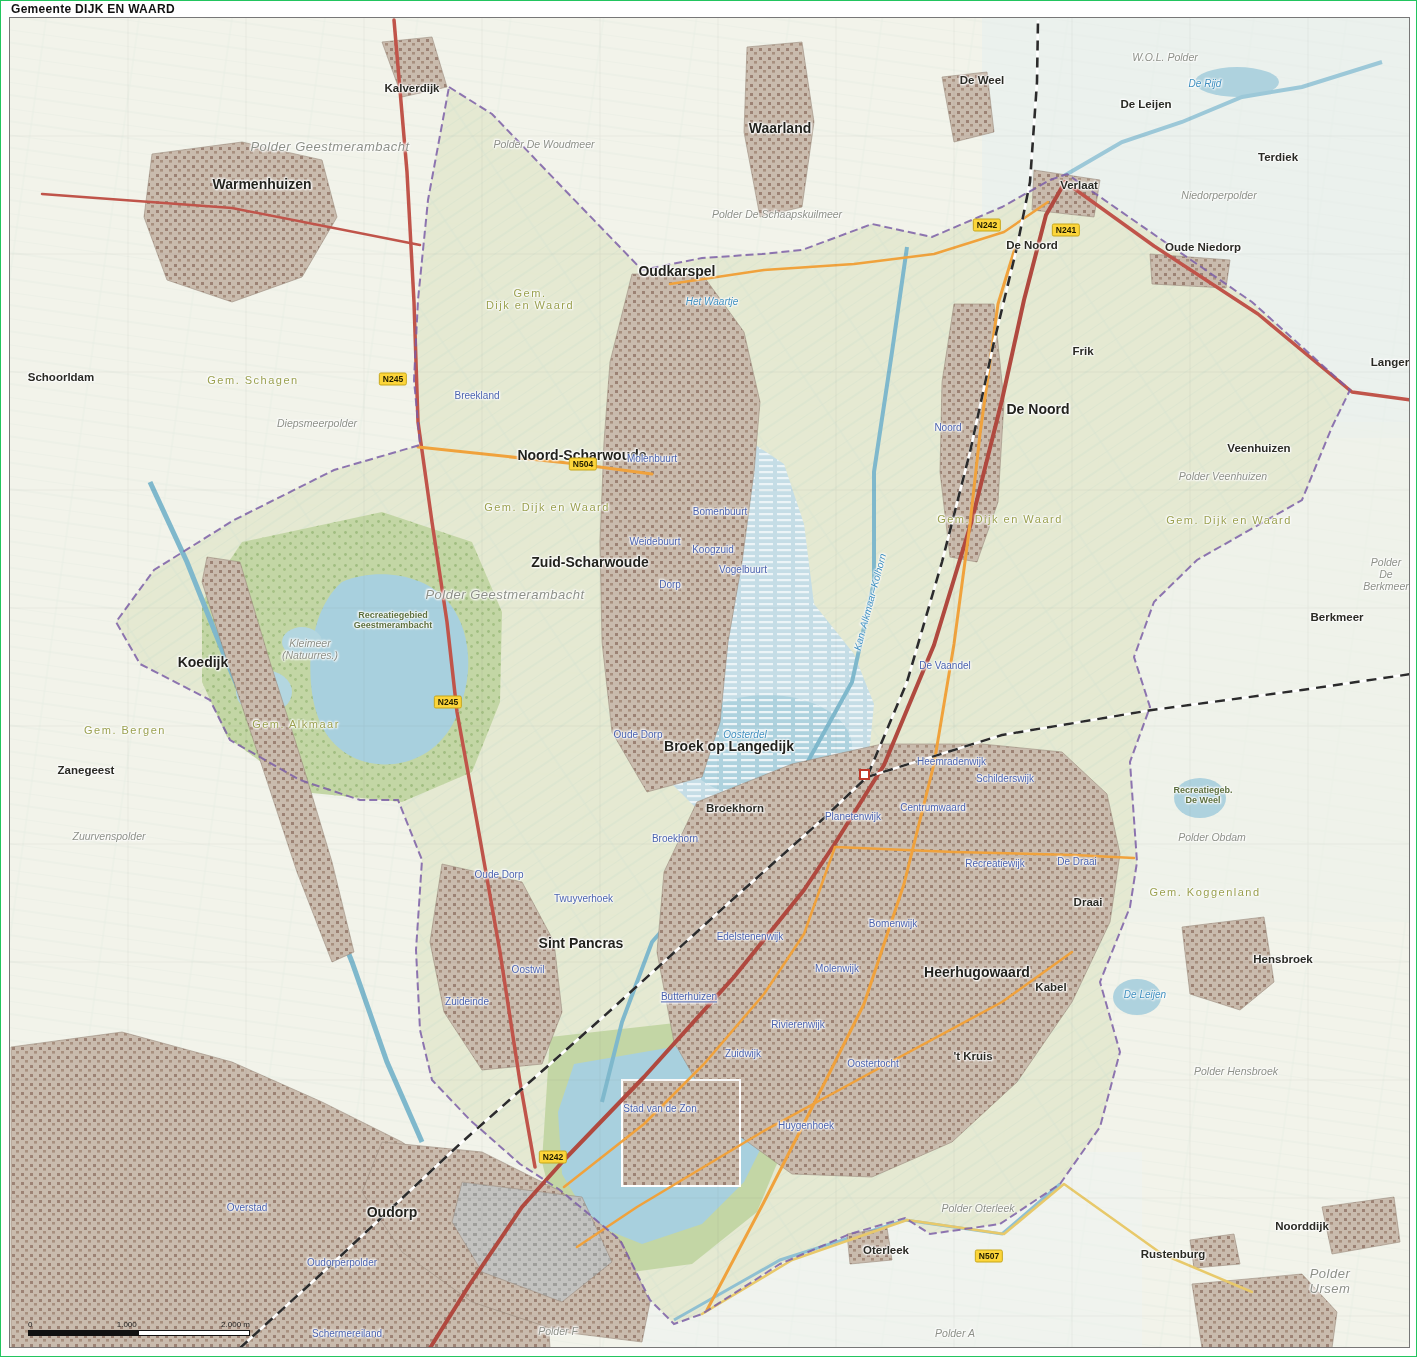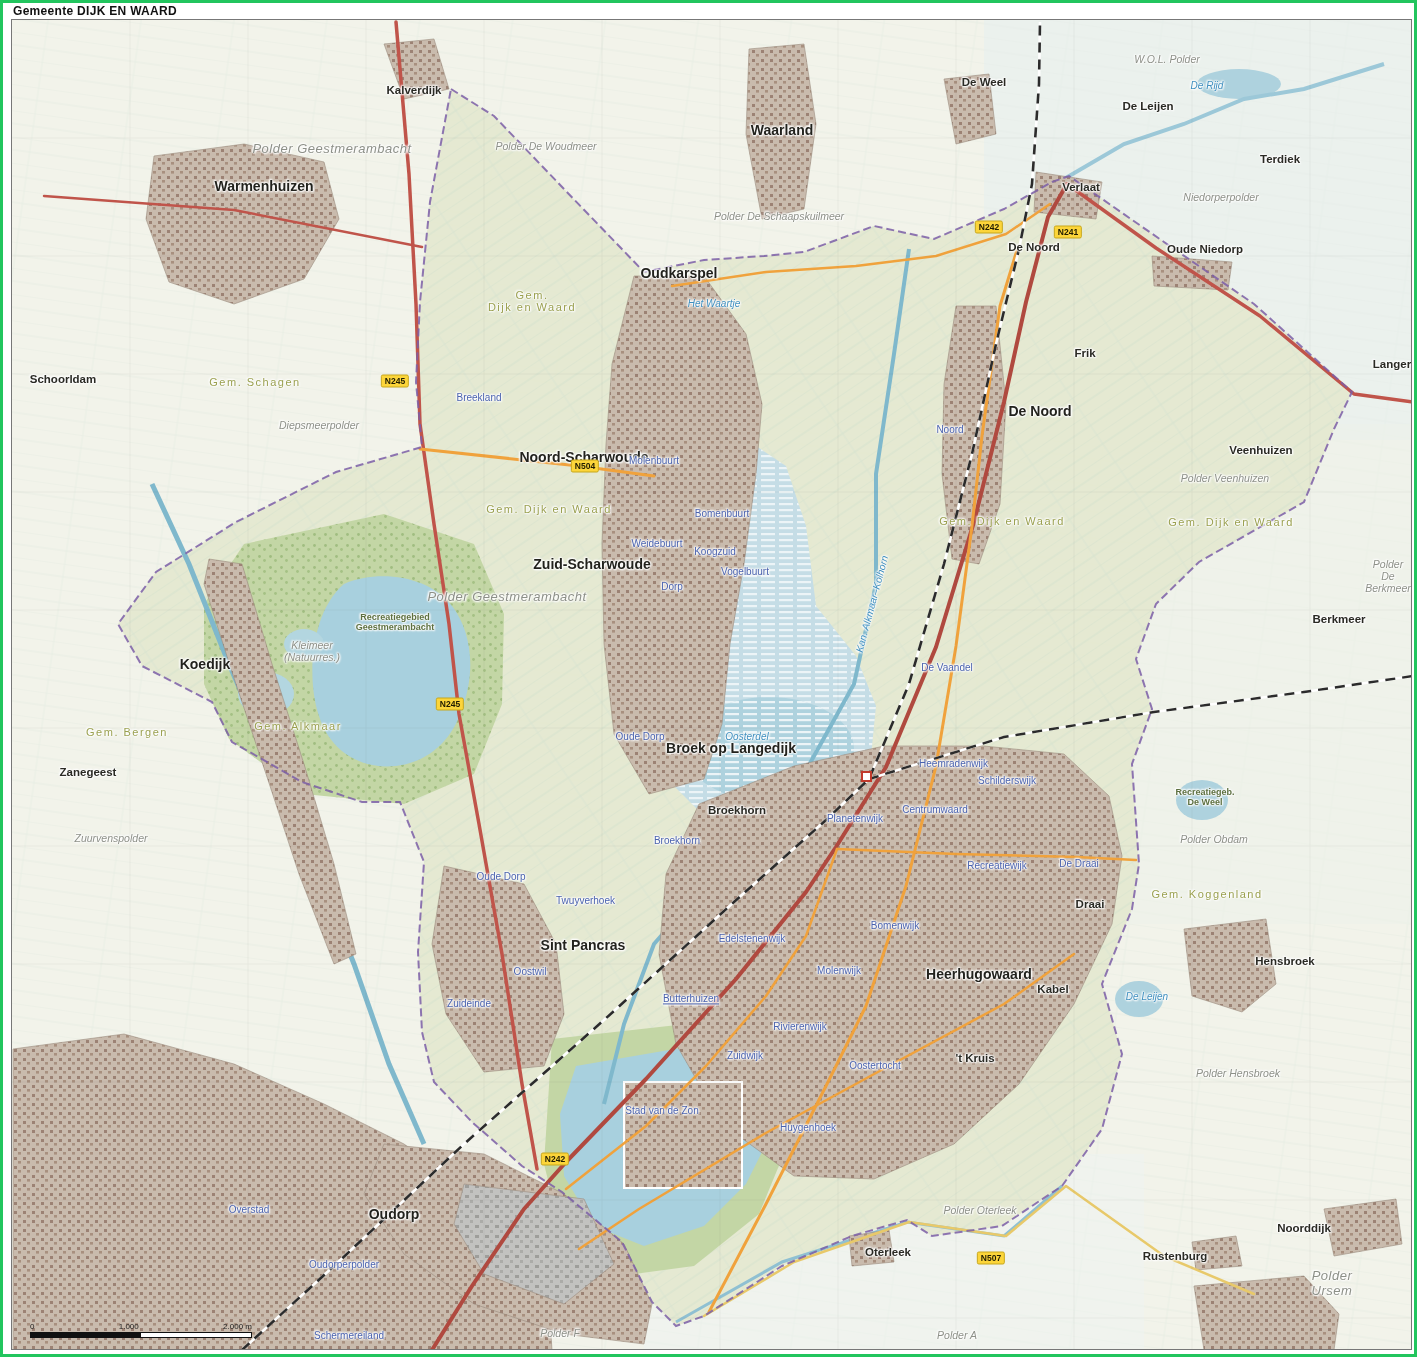--- a/index.html
+++ b/index.html
@@ -1,16 +1,16 @@
 <!DOCTYPE html>
 <html><head>
 <meta charset="utf-8">
 <style>
   html,body{margin:0;padding:0;background:#fff;}
-  #page{position:relative;width:1417px;height:1357px;background:#fff;border:3px solid #22c55e;box-sizing:border-box;overflow:hidden;font-family:"Liberation Sans",sans-serif;}
+  #page{position:relative;width:1417px;height:1357px;background:#fff;border:1px solid #22c55e;box-sizing:border-box;overflow:hidden;font-family:"Liberation Sans",sans-serif;}
   #maptitle{position:absolute;left:10px;top:1px;font-size:12px;font-weight:bold;color:#111;letter-spacing:.3px;z-index:30;}
   #frame{position:absolute;left:8px;top:16px;width:1401px;height:1331px;border:1px solid #777;box-sizing:border-box;background:#f2f3ea;overflow:hidden;}
   #mapsvg{position:absolute;left:0;top:0;}
   #labels{position:absolute;left:0;top:0;width:100%;height:100%;z-index:10;}
   .lbl{position:absolute;transform:translate(-50%,-50%);white-space:pre-line;text-align:center;pointer-events:none;line-height:1.12;
        text-shadow:0 0 2px #fff,0 0 2px #fff,0 0 3px #fff,1px 1px 2px #fff,-1px -1px 2px #fff;}
   .townlg{font-size:14px;font-weight:bold;color:#22221d;}
   .town{font-size:11.5px;font-weight:bold;color:#2a2a24;}
   .muni{font-size:11px;color:#9aa04f;letter-spacing:1.5px;}
   .polder{font-size:10.5px;font-style:italic;color:#8d9088;}

